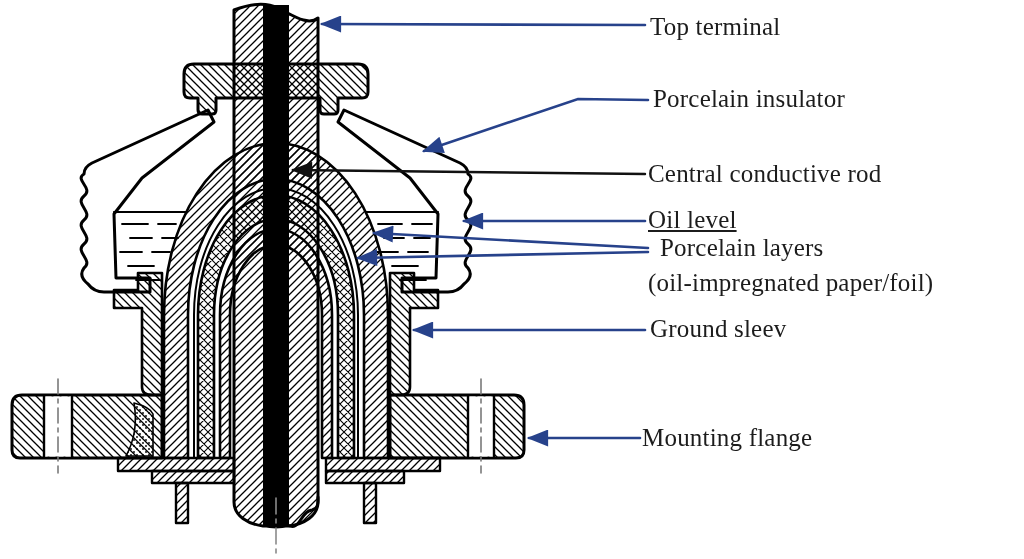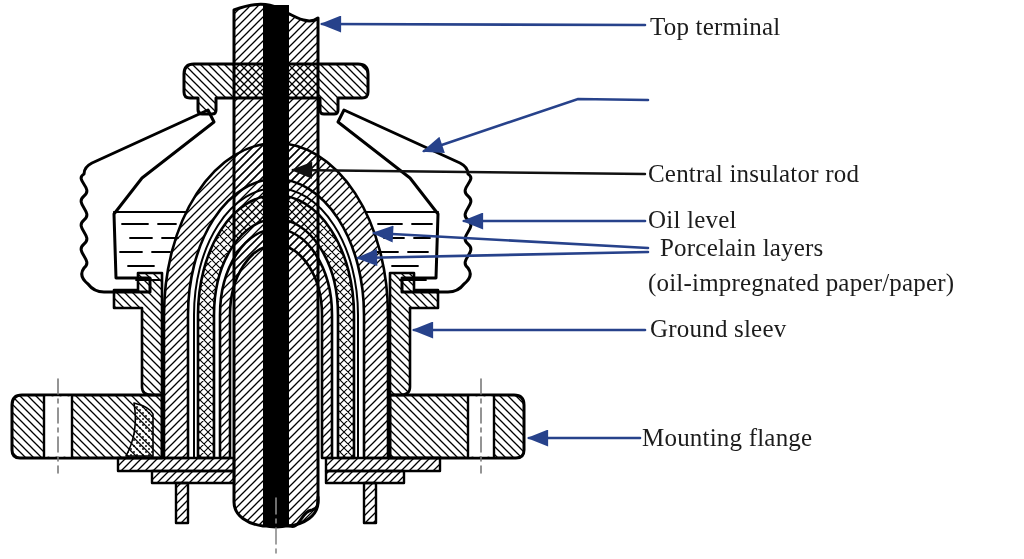--- a/index.html
+++ b/index.html
@@ -124,19 +124,20 @@
       <path d="M645,174 L293,170" stroke="#111" stroke-width="2.4" marker-end="url(#headBlack)"></path>
       <path d="M645,221 L464,221" stroke="#27428b" stroke-width="2.6" marker-end="url(#headBlue)"></path>
       <path d="M648,248 L374,233" stroke="#27428b" stroke-width="2.6" marker-end="url(#headBlue)"></path>
       <path d="M648,252 L358,258" stroke="#27428b" stroke-width="2.6" marker-end="url(#headBlue)"></path>
       <path d="M645,330 L414,330" stroke="#27428b" stroke-width="2.6" marker-end="url(#headBlue)"></path>
       <path d="M640,438 L529,438" stroke="#27428b" stroke-width="2.6" marker-end="url(#headBlue)"></path>
     </g>
   </svg>
 
   <div class="lbl" style="left:650px;top:13px;">Top terminal</div>
-  <div class="lbl" style="left:648px;top:160px;">Central insulator rod</div>
-  <div class="lbl" style="left:648px;top:206px;">Oil level</div>
+  <div class="lbl" style="left:653px;top:85px;">Porcelain insulator</div>
+  <div class="lbl" style="left:648px;top:160px;">Central conductive rod</div>
+  <div class="lbl" style="left:648px;top:206px;text-decoration:underline;">Oil level</div>
   <div class="lbl" style="left:660px;top:234px;">Porcelain layers</div>
-  <div class="lbl" style="left:648px;top:269px;">(oil-impregnated paper/paper)</div>
+  <div class="lbl" style="left:648px;top:269px;">(oil-impregnated paper/foil)</div>
   <div class="lbl" style="left:650px;top:315px;font-family:Liberation Serif, serif;">Ground sleev</div>
   <div class="lbl" style="left:642px;top:424px;text-align:center;">Mounting flange</div>
 </div>
 
 </body></html>

